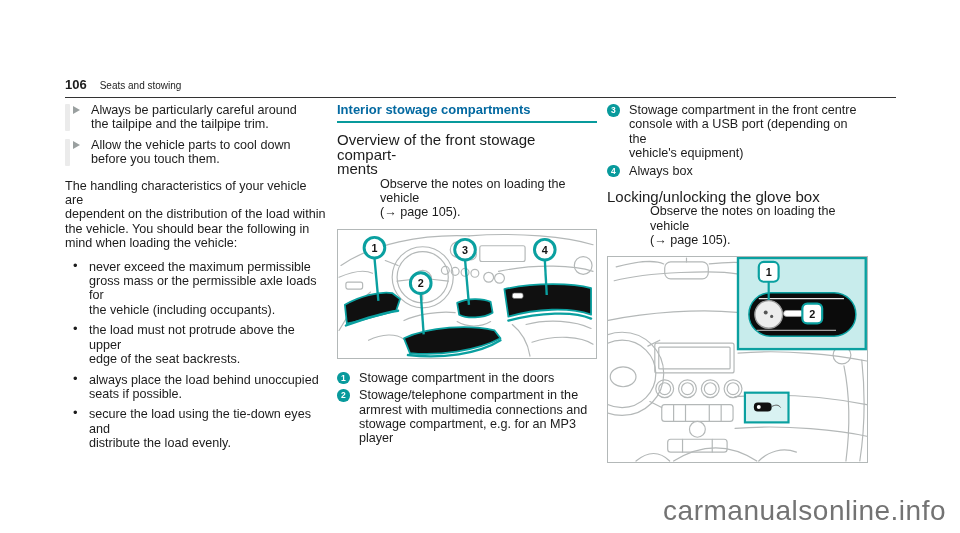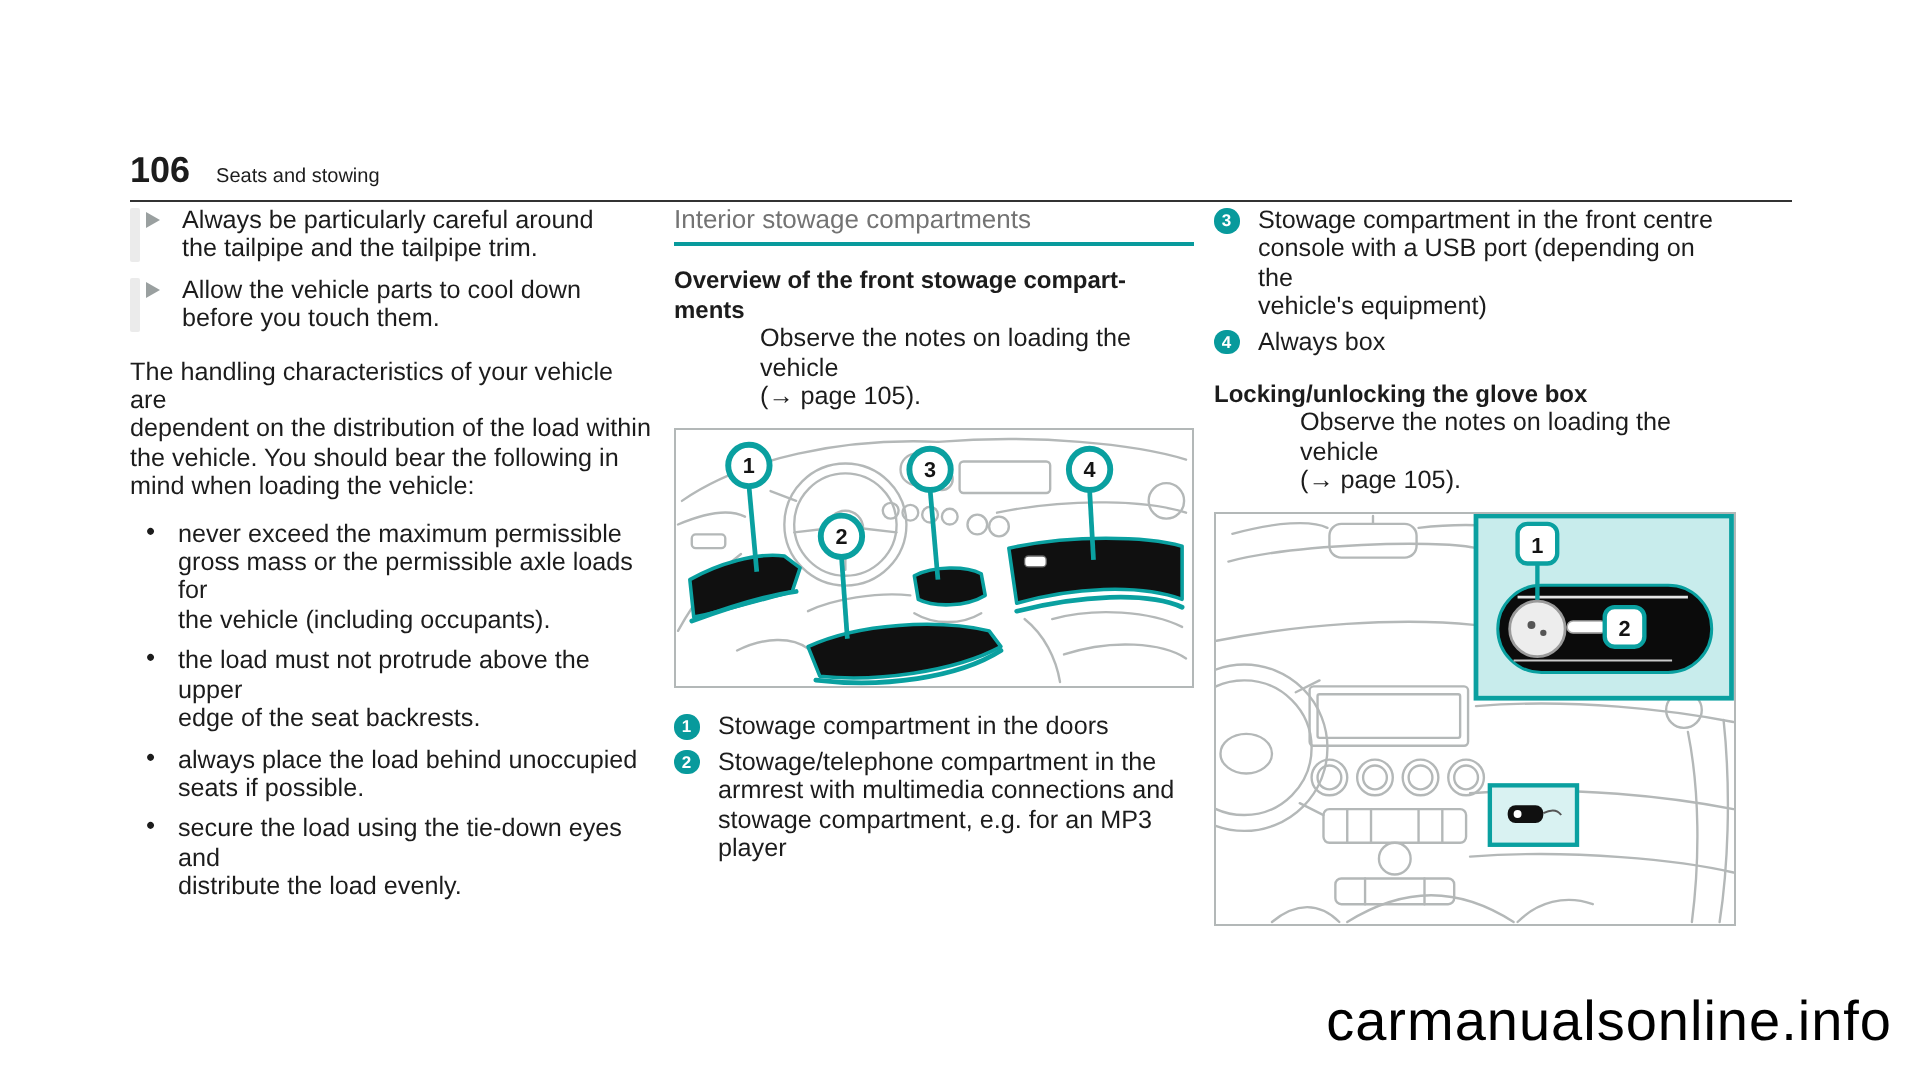--- a/index.html
+++ b/index.html
@@ -6,21 +6,21 @@
   html,body { width:960px; height:533px; }
   body {
     position:relative; width:960px; height:533px; background:#ffffff;
     font-family:"Liberation Sans", sans-serif; color:#1c1c1c; overflow:hidden;
   }
   .pre { white-space:pre-line; }
 
   
   .header { position:absolute; left:65px; top:75px; width:831px;
             border-bottom:1px solid #333; padding-bottom:4px; }
-  .header .pagenum { font-weight:bold; font-size:18px; margin-right:13px; }
+  .header .pagenum { font-weight:bold; font-size:13px; margin-right:13px; }
   .header .sectitle { font-size:10px; }
 
   
   .col { position:absolute; top:103px; font-size:12.6px; line-height:14.4px; }
   .col-left  { left:65px;  width:262px; }
   .col-mid   { left:337px; width:260px; }
   .col-right { left:607px; width:261px; }
 
   
   .warn-item { position:relative; padding-left:26px; margin-bottom:6px; }
@@ -28,40 +28,40 @@
                         background:#ebebeb; border-radius:1px; }
   .warn-item .tri { position:absolute; left:8px; top:3px; width:0; height:0;
                     border-left:7px solid #9aa0a0;
                     border-top:4.5px solid transparent; border-bottom:4.5px solid transparent; }
   .para { margin-top:12px; }
   .dotlist { margin-top:9px; }
   .dot-item { position:relative; padding-left:24px; margin-bottom:6px; }
   .dot-item .dot { position:absolute; left:8px; top:-1px; font-size:13px; color:#1c1c1c; }
 
   
-  .teal-heading { color:#737373; font-weight:normal; font-size:13px;
+  .teal-heading { color:#0369a1; font-weight:bold; font-size:13px;
                   padding-bottom:4px; border-bottom:2px solid #089a9c; margin-bottom:10px; }
-  .bold-heading { font-weight:bold; font-size:12px; }
+  .bold-heading { font-weight:normal; font-size:15px; }
   .note { margin-bottom:8px;margin-left:43px; }
 
   
   .figure { background:#fff; border:1px solid #b3b8b8; display:block; }
   .fig1 { margin-top:9px; margin-bottom:12px; }
   .fig2 { margin-top:8px; }
 
   
   .legend-item { position:relative; padding-left:22px; margin-bottom:3px; }
   .legend-badge { position:absolute; left:0; top:1px; width:12.5px; height:12.5px;
                   border-radius:50%; background:#089a9c; color:#fff; font-size:8.5px;
                   font-weight:bold; text-align:center; line-height:12.5px; }
   .right-headblock { margin-top:12px; }
 
   
   .watermark { position:absolute; right:14px; bottom:6px; font-size:28px;
-               color:#000000; letter-spacing:0.5px; }
+               color:#737373; letter-spacing:0.5px; }
 
   svg text.callout-num { font-family:"Liberation Sans",sans-serif; font-weight:bold;
                          font-size:11px; fill:#141414; }
 </style>
 </head>
 <body>
 
 <div class="header">
   <span class="pagenum">106</span><span class="sectitle">Seats and stowing</span>
 </div>

